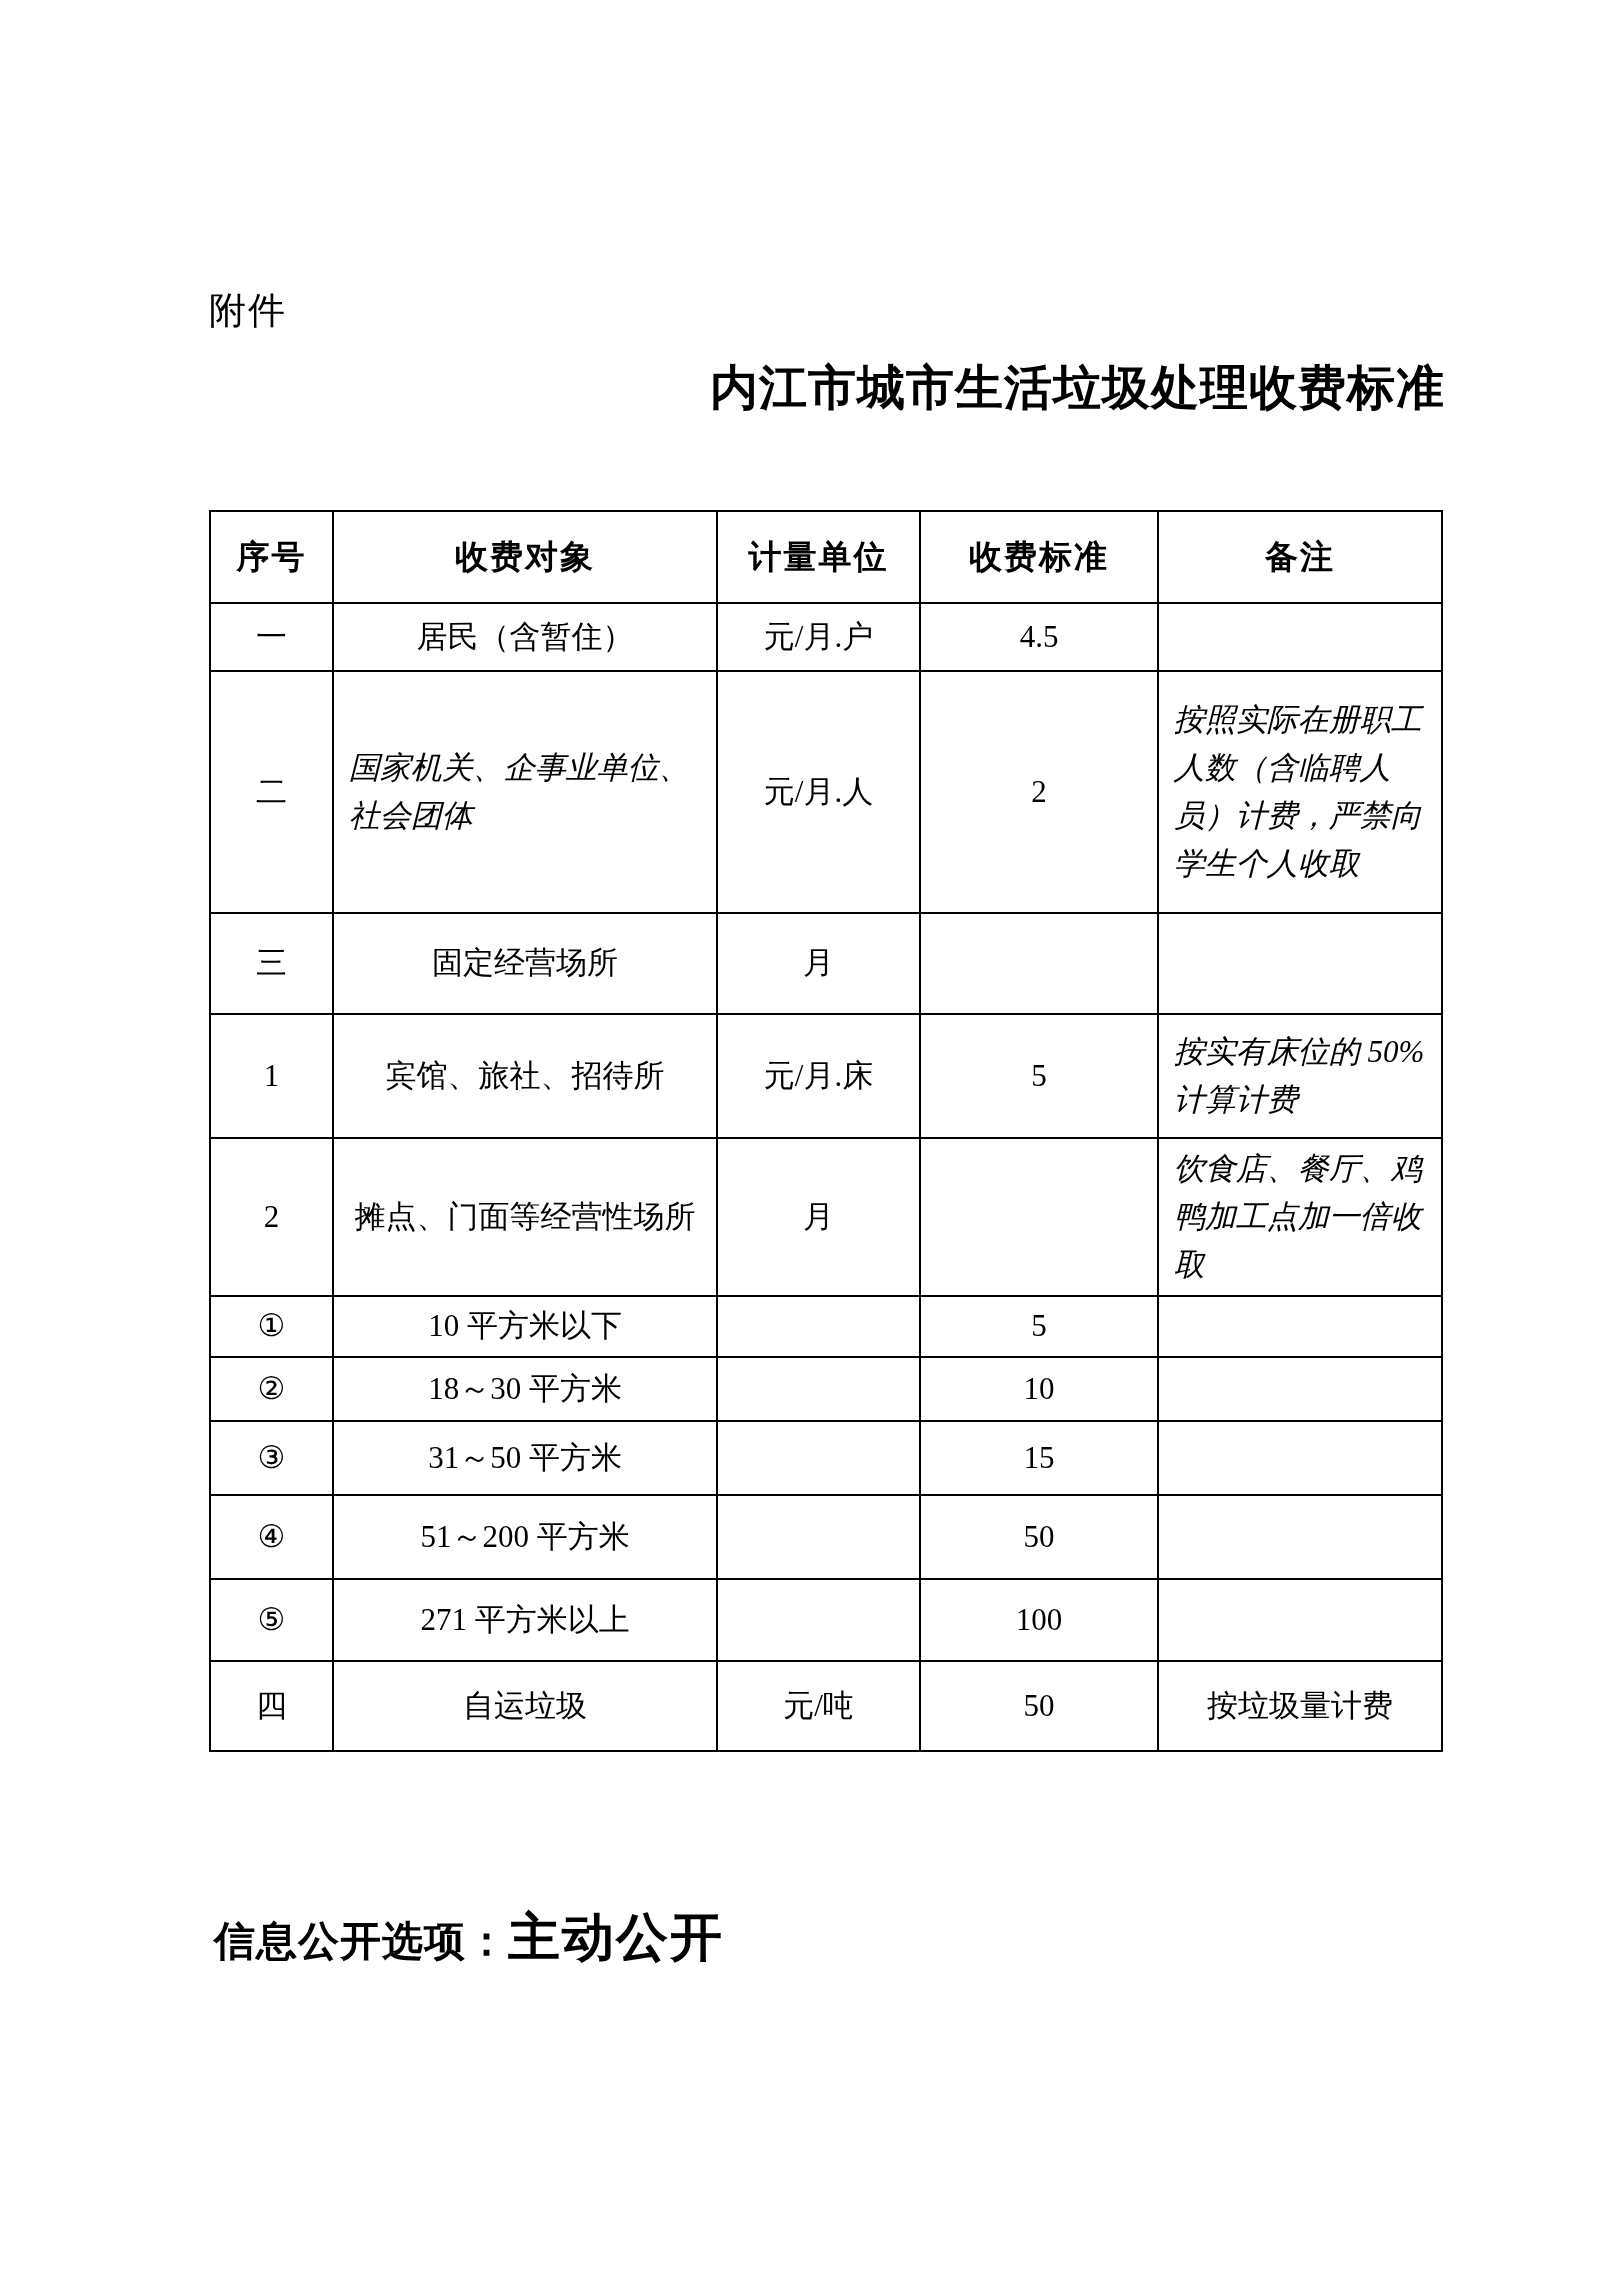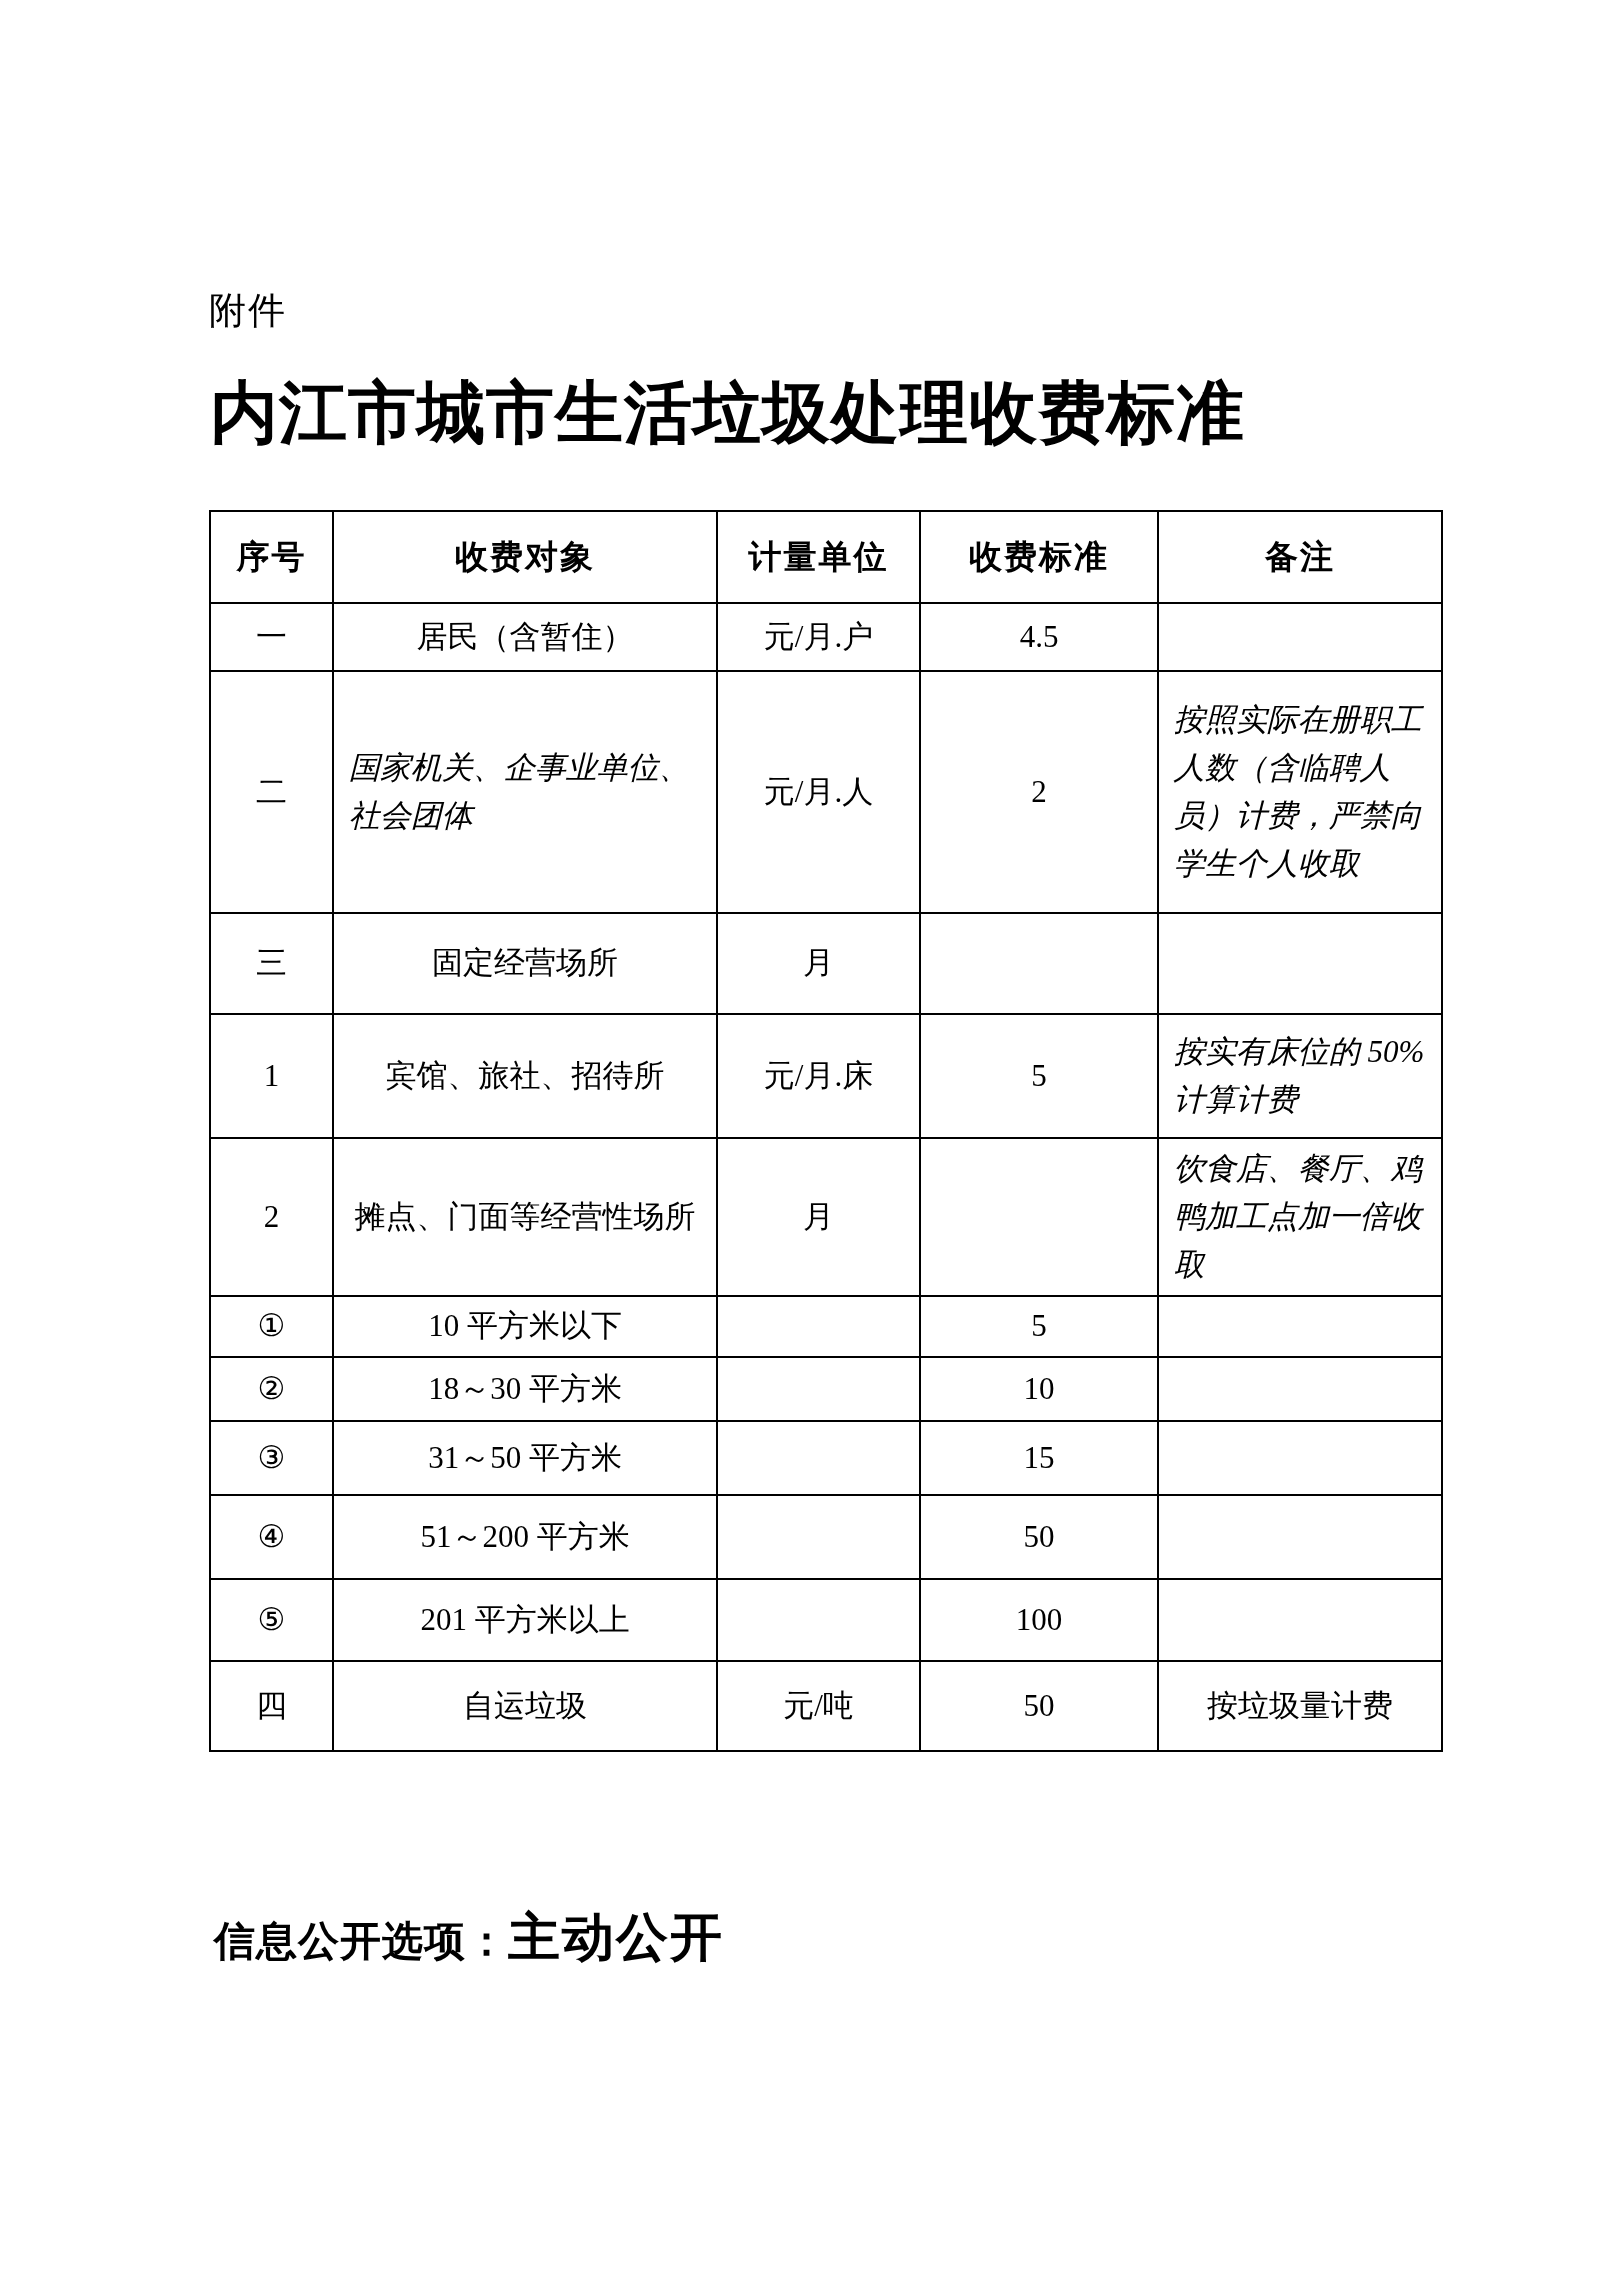--- a/index.html
+++ b/index.html
@@ -19,25 +19,25 @@
     left: 209px;
     top: 290px;
     font-family: "Liberation Sans", "DejaVu Sans", sans-serif;
     font-size: 37px;
     line-height: 1.15;
     letter-spacing: 2px;
   }
   .doc-title {
     position: absolute;
     left: 210px;
-    top: 373px;
+    top: 359px;
     width: 1235px;
-    text-align: left;
-    font-family: "Liberation Serif", "DejaVu Serif", serif;
-    font-size: 68px;
+    text-align: right;
+    font-family: "Liberation Serif", "DejaVu Serif", serif;
+    font-size: 48px;
     font-weight: bold;
     line-height: 1.2;
     letter-spacing: 1px;
     white-space: nowrap;
   }
   table.fee-table {
     position: absolute;
     left: 209px;
     top: 510px;
     width: 1232px;
@@ -185,21 +185,21 @@
     </tr>
     <tr class="h-r8">
       <td>④</td>
       <td>51～200 平方米</td>
       <td></td>
       <td>50</td>
       <td></td>
     </tr>
     <tr class="h-r9">
       <td>⑤</td>
-      <td>201 平方米以上</td>
+      <td>271 平方米以上</td>
       <td></td>
       <td>100</td>
       <td></td>
     </tr>
     <tr class="h-r10">
       <td>四</td>
       <td>自运垃圾</td>
       <td>元/吨</td>
       <td>50</td>
       <td>按垃圾量计费</td>

